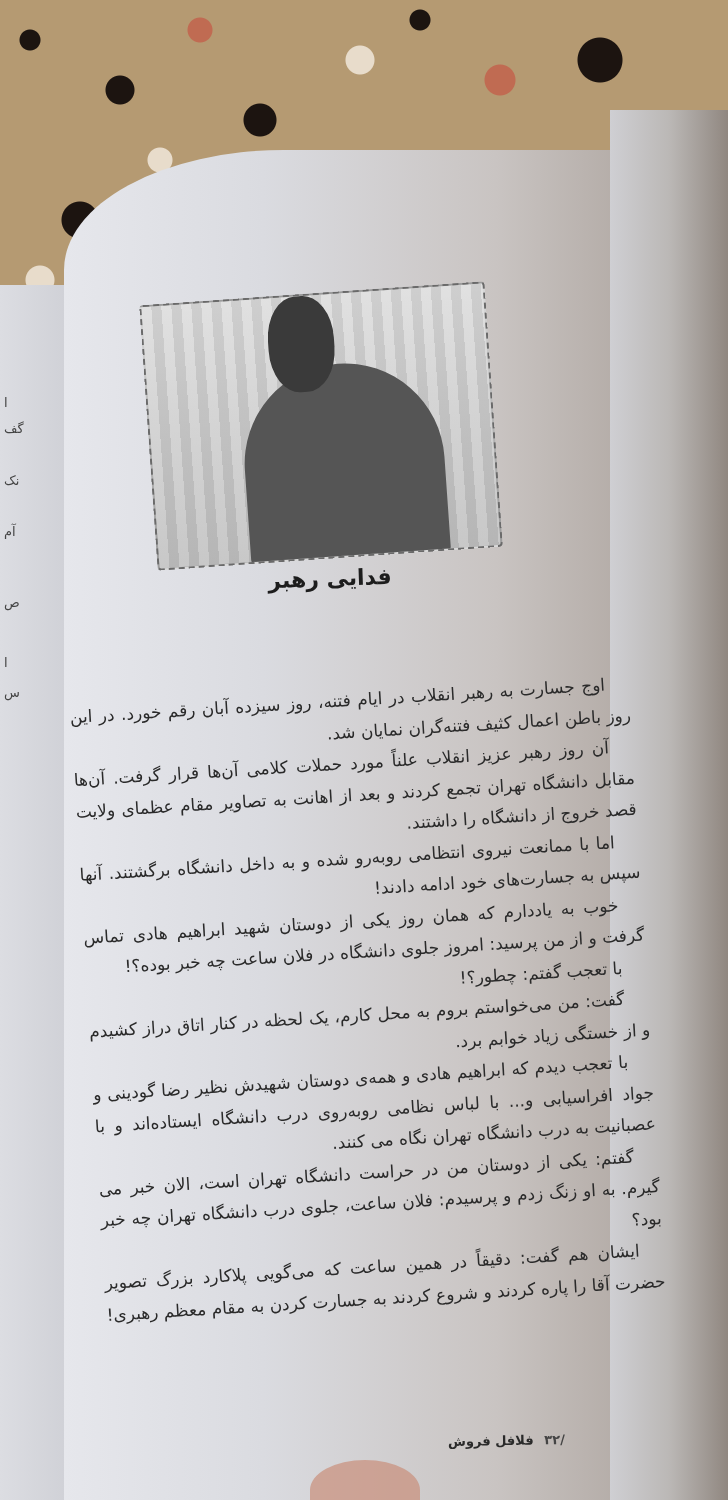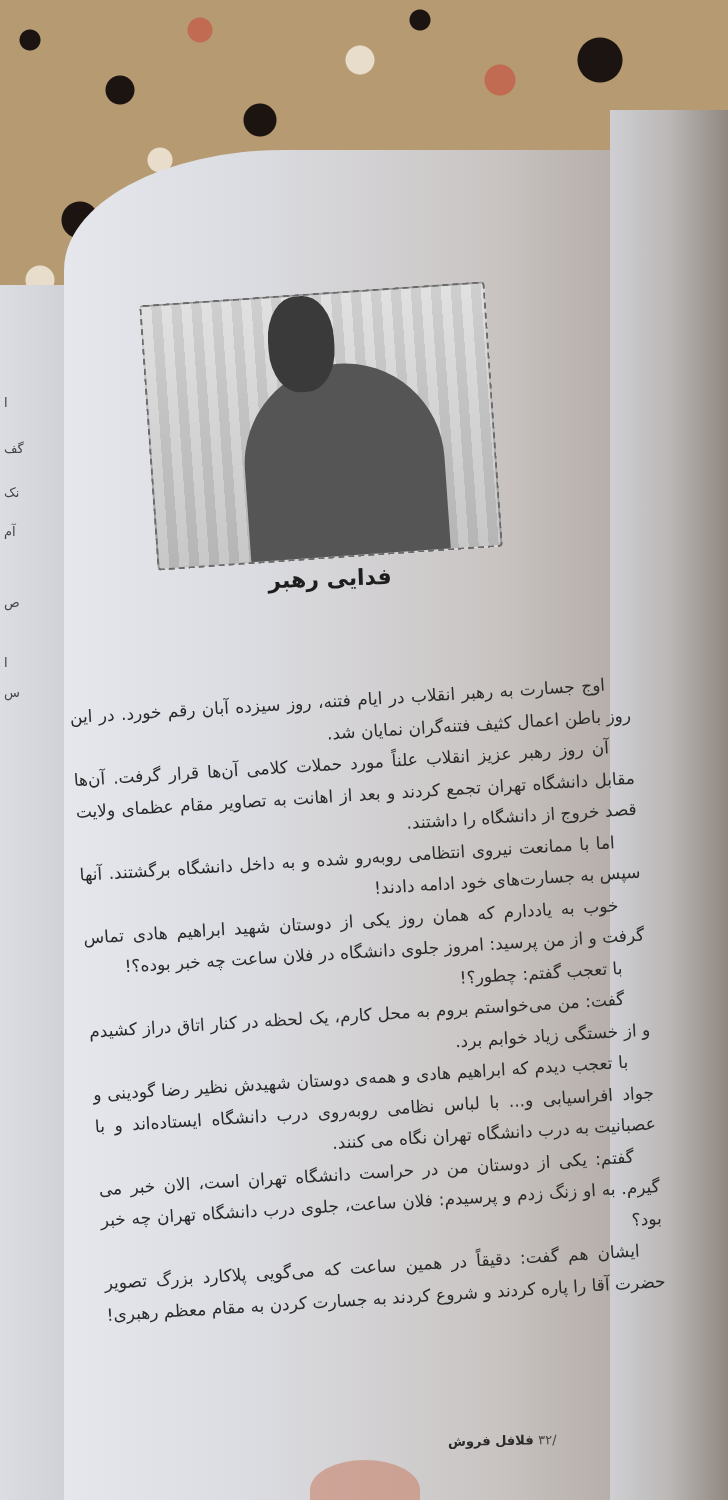--- a/index.html
+++ b/index.html
@@ -30,33 +30,33 @@
   .photo{position:absolute;left:148px;top:293px;width:342px;height:262px;transform:rotate(-4deg);
     background:linear-gradient(180deg,#d9d9d9 0%,#bdbdbd 40%,#9b9b9b 100%);
     border:2px dashed #6a6a6a;border-radius:4px;overflow:hidden;}
   .photo .stripes{position:absolute;inset:0;background:repeating-linear-gradient(90deg,#e6e6e6 0 10px,#c7c7c7 10px 20px);opacity:.6;}
   .photo .person{position:absolute;left:92px;top:70px;width:200px;height:200px;border-radius:50% 50% 10px 10px;background:#555;}
   .photo .head{position:absolute;left:124px;top:0px;width:66px;height:96px;border-radius:45%;background:#3a3a3a;}
   .photo-caption{position:absolute;left:240px;top:566px;width:180px;text-align:center;font-family:"DejaVu Sans",sans-serif;font-weight:bold;font-size:22px;color:#1d1d1d;direction:rtl;transform:rotate(-2deg);}
   .body-text{position:absolute;left:68px;top:668px;width:560px;direction:rtl;text-align:justify;font-family:"DejaVu Sans",sans-serif;font-size:17px;line-height:31.5px;color:#2a2a2a;transform:rotate(-3.5deg);transform-origin:right top;}
   .body-text p{margin:0;text-indent:24px;}
   .footer{position:absolute;left:448px;top:1433px;direction:rtl;font-size:13px;font-weight:bold;color:#2a2a2a;transform:rotate(-1deg);}
-  .footer .pn{font-weight:normal;color:#444;margin-left:0;}
+  .footer .pn{font-weight:bold;color:#444;margin-left:6px;}
   .finger{position:absolute;left:310px;top:1460px;width:110px;height:60px;border-radius:50% 50% 0 0;background:#c98f7a;opacity:.7;}
 </style>
 </head>
 <body>
 
 <div class="carpet"></div>
 <div class="orange-book"></div>
 
 <div class="left-page">
   <span class="frag" style="top:110px">ا</span>
-  <span class="frag" style="top:156px">گف</span>
-  <span class="frag" style="top:200px">نک</span>
+  <span class="frag" style="top:136px">گف</span>
+  <span class="frag" style="top:188px">نک</span>
   <span class="frag" style="top:239px">آم</span>
   <span class="frag" style="top:310px">ص</span>
   <span class="frag" style="top:370px">ا</span>
   <span class="frag" style="top:400px">س</span>
 </div>
 
 <div class="page"></div>
 <div class="edge-strip"></div>
 
 <div class="photo">

